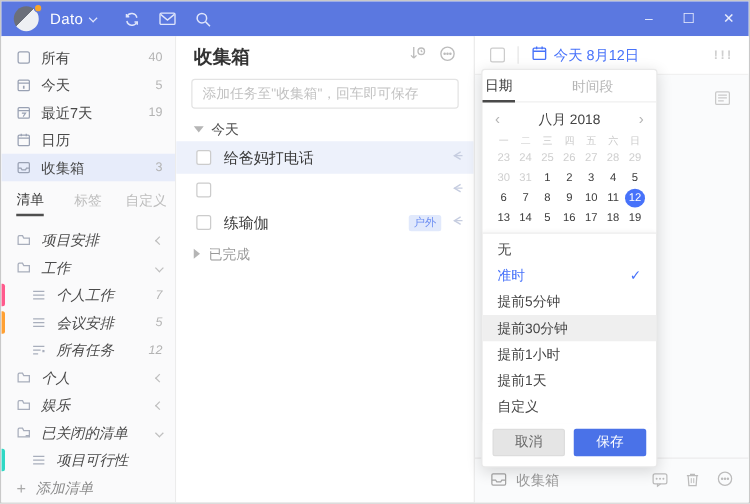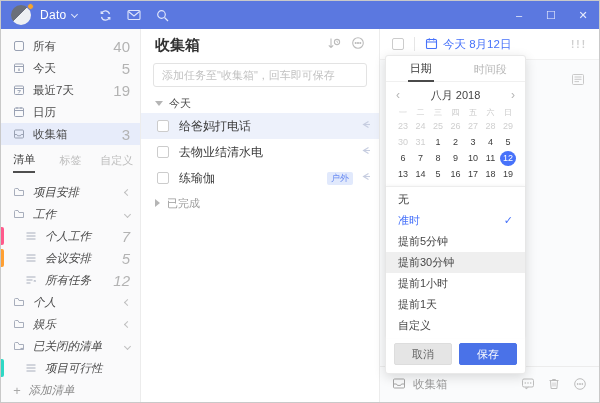--- a/index.html
+++ b/index.html
@@ -18,21 +18,21 @@
   .win-controls { margin-left:auto; display:flex; align-items:center; height:100%; }
   .win-btn { width:32px; text-align:center; font-size:11px; color:#e8ecfc; line-height:28px; }
 
   
   .body { position:absolute; top:28px; left:0; right:0; bottom:0; display:flex; }
 
   
   .sidebar { width:140px; background:#fafafb; border-right:1px solid #ececec; overflow:hidden; padding-top:6px; flex:none; }
   .side-row { position:relative; height:22px; display:flex; align-items:center; padding:0 10px 0 12px; font-size:11.5px; color:#4a4a4a; }
   .side-row .ic { margin-right:8px; display:flex; flex:none; }
-  .side-row .cnt { margin-left:auto; color:#b3b3b3; font-size:15px; }
+  .side-row .cnt { margin-left:auto; color:#b3b3b3; font-size:10px; }
   .side-row .chev { width:5px; height:5px; border-right:1px solid #bfbfbf; border-bottom:1px solid #bfbfbf; margin-left:auto; }
   .side-row .chev[data-chev="collapsed"] { transform:rotate(135deg); }
   .side-row .chev[data-chev="expanded"] { transform:rotate(45deg); }
   .side-row[data-state="selected"] { background:#e7ecfa; }
   .side-row.sub { padding-left:24px; }
   .colorbar { position:absolute; left:0; top:2px; bottom:2px; width:3px; border-radius:0 2px 2px 0; }
   .side-tabs { display:flex; margin-top:6px; height:22px; font-size:11px; color:#bdbdbd; align-items:center; }
   .side-tab { flex:1; text-align:center; }
   .side-tab .in { display:inline-block; padding-bottom:4px; }
   .side-tab[data-state="active"] { color:#3a3a3a; }
@@ -69,21 +69,21 @@
   .detail-body { flex:1; position:relative; }
   .tpl-icon { position:absolute; top:12px; right:14px; }
   .detail-footer { height:36px; border-top:1px solid #ececec; display:flex; align-items:center; padding:0 12px; color:#9a9a9a; font-size:11.5px; background:#fafbfc; }
   .df-label { margin-left:7px; }
   .df-icons { margin-left:auto; display:flex; gap:13px; align-items:center; }
 
   
   .popup { position:absolute; left:384px; top:54px; width:141px; background:#fff; border:1px solid #e9e9e9; border-radius:3px;
            box-shadow:0 3px 12px rgba(0,0,0,.14); z-index:5; }
   .popup-tabs { display:flex; height:26px; align-items:center; border-bottom:1px solid #f0f0f0; font-size:11px; color:#b7b7b7; }
-  .ptab { flex:1; text-align:center; }
+  .ptab { flex:1; }
   .ptab .in { display:inline-block; padding:5px 2px 4px; }
   .ptab[data-state="active"] { color:#3a3a3a; }
   .ptab[data-state="active"] .in { border-bottom:2px solid #4a4a4a; }
   .cal-nav { display:flex; align-items:center; height:22px; padding:0 10px; font-size:11px; color:#444; margin-top:2px; }
   .cal-nav .arrow { color:#b5b5b5; font-size:12px; width:12px; }
   .cal-nav .month { flex:1; text-align:center; }
   .cal-weekdays { display:flex; justify-content:space-between; padding:1px 9px 0; }
   .cal-weekdays span { width:16px; text-align:center; font-size:8px; color:#c9c9c9; }
   .cal-grid { padding:1px 9px 3px; }
   .cal-row { display:flex; justify-content:space-between; margin-bottom:1px; }
@@ -325,21 +325,20 @@
         <span class="task-title">给爸妈打电话</span>
         <span class="task-right">
           <span><svg width="12" height="11" viewBox="0 0 12 11" fill="none" stroke="#c6cde0" stroke-width="1.1">
                 <path d="M9.5 2.5 4.5 5.5l5 3"></path>
                 <path d="M4.5 5.5H11"></path>
               </svg></span>
         </span>
       </div>
       <div class="task-row">
         <span class="checkbox"></span>
-        <span class="task-title">去物业结清水电</span>
         <span class="task-right">
           <span><svg width="12" height="11" viewBox="0 0 12 11" fill="none" stroke="#c6cde0" stroke-width="1.1">
                 <path d="M9.5 2.5 4.5 5.5l5 3"></path>
                 <path d="M4.5 5.5H11"></path>
               </svg></span>
         </span>
       </div>
       <div class="task-row">
         <span class="checkbox"></span>
         <span class="task-title">练瑜伽</span>

